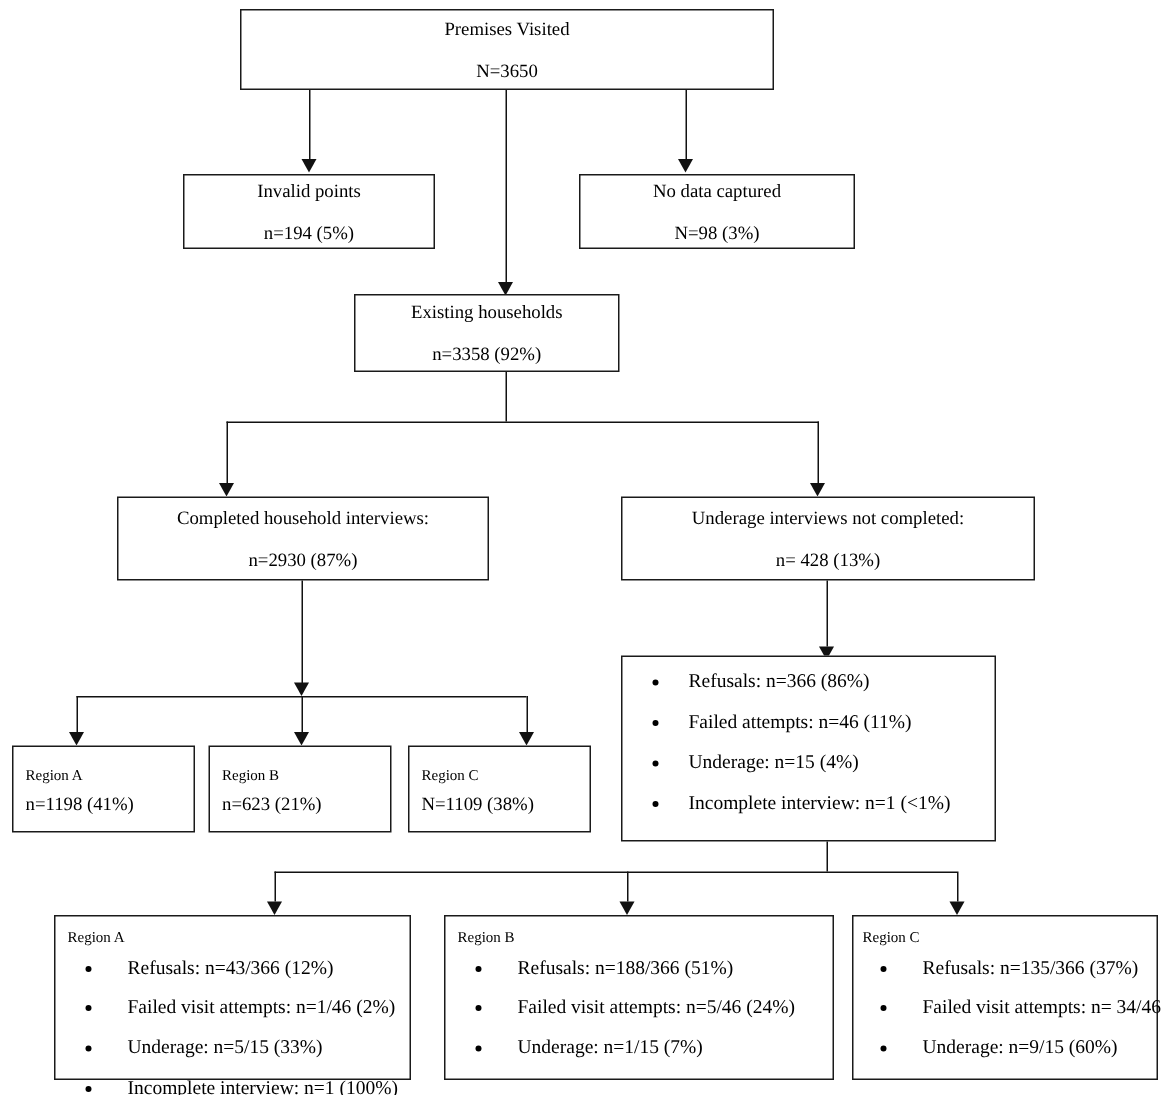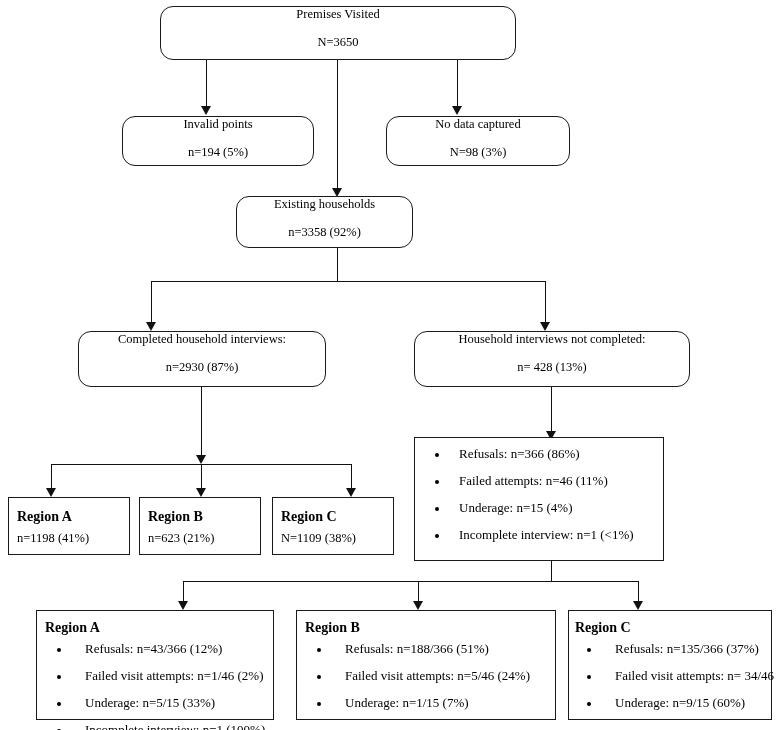--- a/index.html
+++ b/index.html
@@ -19,41 +19,40 @@
   .box {
     position: absolute;
     box-sizing: border-box;
     border: 1.5px solid #1a1a1a;
     background: #ffffff;
   }
   .box-center {
     display: flex;
     flex-direction: column;
     align-items: center;
-    border-radius: 13px;
+    justify-content: center;
   }
   .box-left {
     display: flex;
     flex-direction: column;
     justify-content: flex-start;
     padding: 9px 8px 6px 8px;
   }
   .line1, .line2 {
     font-size: 12.5px;
     line-height: 1.15;
     white-space: nowrap;
   }
   .line1 { margin-bottom: 14px; }
 
   .title-left {
-    font-size: 14px;
+    font-size: 10px;
     line-height: 1.15;
     margin-bottom: 6px;
     white-space: nowrap;
-    font-weight: bold;
   }
   ul.bullets {
     list-style: none;
     margin: 0;
     padding: 0;
   }
   ul.bullets li {
     position: relative;
     font-size: 13px;
     line-height: 1.15;
@@ -106,21 +105,21 @@
 
   <div class="vline" style="left:206px; top:60px; height:46px;"></div>
   <div class="arrow" style="left:201px; top:106px;"></div>
 
   <div class="vline" style="left:337px; top:60px; height:128px;"></div>
   <div class="arrow" style="left:332px; top:188px;"></div>
 
   <div class="vline" style="left:457px; top:60px; height:46px;"></div>
   <div class="arrow" style="left:452px; top:106px;"></div>
 
-  <div class="box box-center" style="left:122px; top:116px; width:192px; height:50px;">
+  <div class="box box-center" style="left:122px; top:116px; width:168px; height:50px;">
     <div class="line1">Invalid points</div>
     <div class="line2">n=194 (5%)</div>
   </div>
 
   <div class="box box-center" style="left:386px; top:116px; width:184px; height:50px;">
     <div class="line1">No data captured</div>
     <div class="line2">N=98 (3%)</div>
   </div>
 
   <div class="box box-center" style="left:236px; top:196px; width:177px; height:52px;">
@@ -134,21 +133,21 @@
   <div class="arrow" style="left:146px; top:322px;"></div>
   <div class="vline" style="left:545px; top:281px; height:41px;"></div>
   <div class="arrow" style="left:540px; top:322px;"></div>
 
   <div class="box box-center" style="left:78px; top:331px; width:248px; height:56px;">
     <div class="line1">Completed household interviews:</div>
     <div class="line2">n=2930 (87%)</div>
   </div>
 
   <div class="box box-center" style="left:414px; top:331px; width:276px; height:56px;">
-    <div class="line1">Household interviews not completed:</div>
+    <div class="line1">Underage interviews not completed:</div>
     <div class="line2">n= 428 (13%)</div>
   </div>
 
   <div class="vline" style="left:551px; top:387px; height:44px;"></div>
   <div class="arrow" style="left:546px; top:431px;"></div>
 
   <div class="vline" style="left:201px; top:387px; height:75px;"></div>
   <div class="arrow" style="left:196px; top:455px;"></div>
   <div class="hline" style="left:51px; top:464px; width:300px;"></div>
   <div class="vline" style="left:51px; top:464px; height:24px;"></div>

